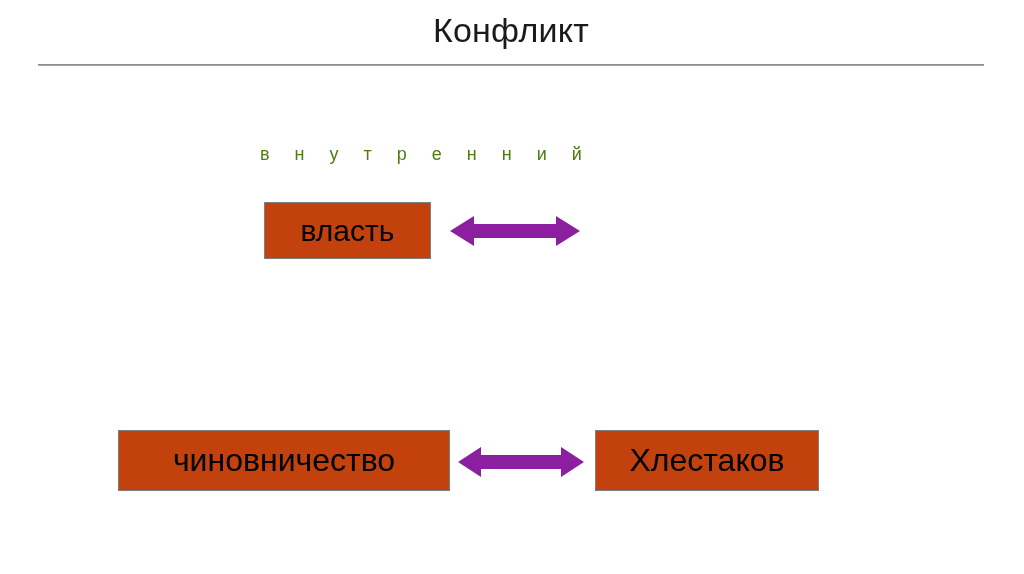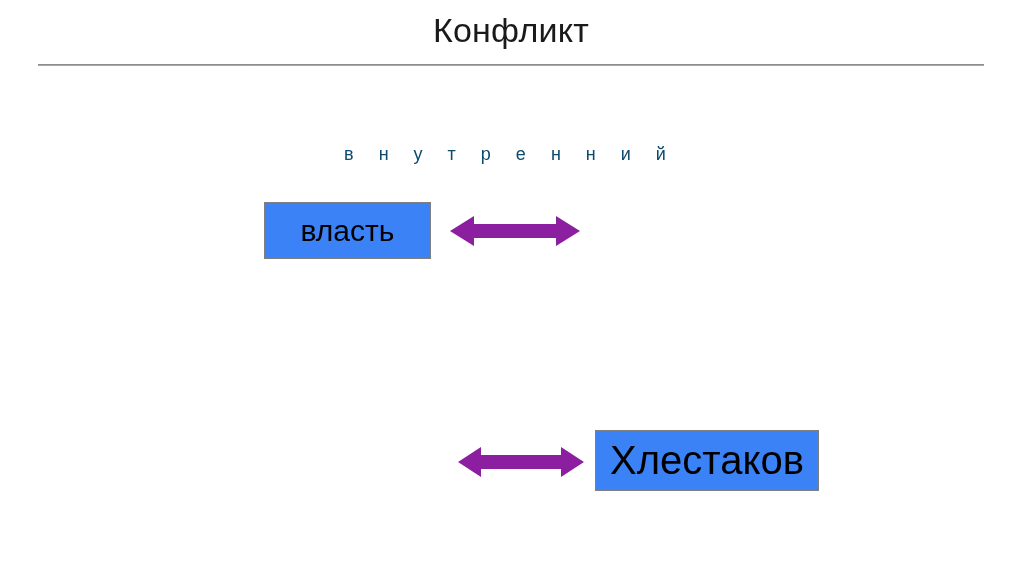--- a/index.html
+++ b/index.html
@@ -50,34 +50,34 @@
     height: 2px;
     background: linear-gradient(to bottom, #8d8d8d 0%, #8d8d8d 55%, #c9c9c9 100%);
   }
 
   
   .section-caption {
     position: absolute;
     font-size: 18px;
     font-weight: 400;
     letter-spacing: 10px;
-    color: #0c4a6e;
+    color: #4d7c0f;
     white-space: nowrap;
-    text-align: center;
+    text-align: left;
     line-height: 22px;
   }
   .caption-inner  { left: 260px; top: 143px; width: 500px; }
   .caption-outer  { left: 260px; top: 367px; width: 500px; }
 
   
   .concept-box {
     position: absolute;
     box-sizing: border-box;
     border: 1px solid #7f7f7f;
-    background: #3b82f6;
+    background: #c2410c;
     display: flex;
     align-items: center;
     justify-content: center;
     white-space: nowrap;
     color: #000000;
     font-weight: 400;
     text-align: center;
   }
 
   .box-vlast {
@@ -91,21 +91,21 @@
     font-size: 30px;
   }
   .box-chinovnichestvo {
     left: 118px; top: 430px;
     width: 332px; height: 61px;
     font-size: 32px;
   }
   .box-hlestakov {
     left: 595px; top: 430px;
     width: 224px; height: 61px;
-    font-size: 40px;
+    font-size: 32px;
   }
 
   
   .arrow-wrap {
     position: absolute;
   }
   .arrow-wrap svg { display: block; }
 
   .arrow-top    { left: 450px; top: 212px; width: 130px; height: 38px; }
   .arrow-bottom { left: 458px; top: 443px; width: 126px; height: 38px; }
@@ -124,20 +124,21 @@
   <div class="concept-box box-vlast">власть</div>
 
   <div class="arrow-wrap arrow-top">
     <svg width="130" height="38" viewBox="0 0 130 38" xmlns="http://www.w3.org/2000/svg">
       <polygon points="0,19 24,4 24,12 106,12 106,4 130,19 106,34 106,26 24,26 24,34" fill="#8b1fa0"></polygon>
     </svg>
   </div>
 
 
 
+  <div class="concept-box box-chinovnichestvo">чиновничество</div>
 
   <div class="arrow-wrap arrow-bottom">
     <svg width="126" height="38" viewBox="0 0 126 38" xmlns="http://www.w3.org/2000/svg">
       <polygon points="0,19 23,4 23,12 103,12 103,4 126,19 103,34 103,26 23,26 23,34" fill="#8b1fa0"></polygon>
     </svg>
   </div>
 
   <div class="concept-box box-hlestakov">Хлестаков</div>
 
 </div>

